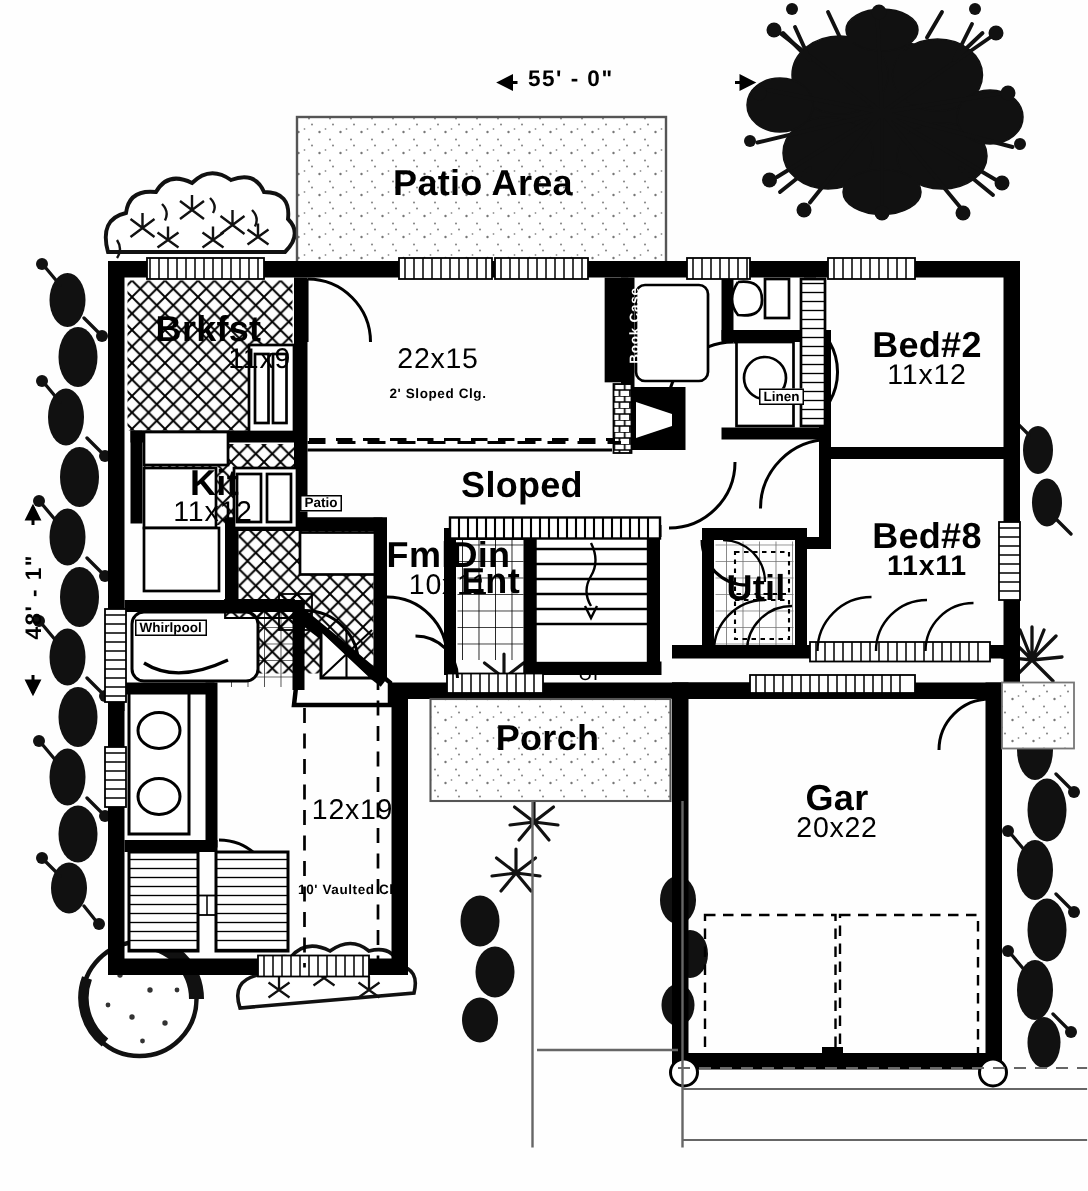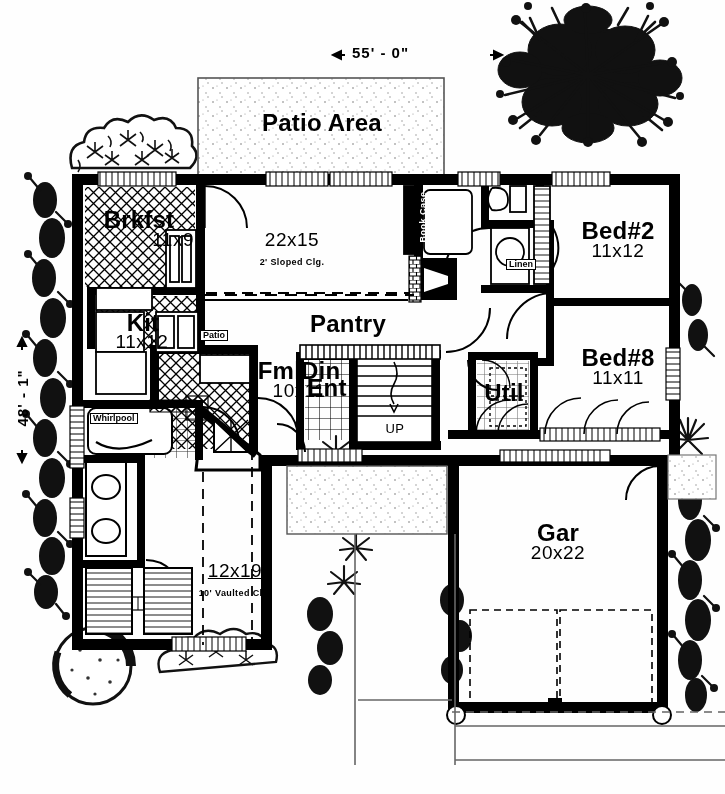--- a/index.html
+++ b/index.html
@@ -8,21 +8,21 @@
   #plan svg{position:absolute;left:0;top:0;}
   .lbl{position:absolute;color:#000;font-family:"Liberation Sans",sans-serif;
        text-align:center;white-space:nowrap;line-height:1.05;font-weight:500;}
   .room-name{font-size:24px;letter-spacing:.2px;font-weight:bold;}
   .room-dim{font-size:19px;letter-spacing:.5px;}
   .sub{font-size:9px;font-weight:bold;letter-spacing:.4px;}
   .tiny-box{background:#fff;border:1.5px solid #000;padding:0px 2px;font-size:9px;font-weight:bold;}
   .dim-txt{font-size:15px;font-weight:bold;letter-spacing:1px;}
   .vert{transform:rotate(-90deg);transform-origin:50% 50%;}
   .vert-bc{transform:rotate(-90deg);transform-origin:50% 50%;font-size:9px;font-weight:bold;letter-spacing:.5px;color:#fff;}
-  .up-txt{font-size:13px;letter-spacing:.5px;}
+  .up-txt{font-size:13px;letter-spacing:.5px;margin-top:20px;}
 </style>
 </head>
 <body>
 
 <div id="plan">
 
 <svg width="725" height="794" viewBox="0 0 725 794">
   <defs>
     <pattern id="diag" width="9" height="9" patternUnits="userSpaceOnUse">
       <path d="M0,9 L9,0 M-2,2 L2,-2 M7,11 L11,7" stroke="#000" stroke-width="1.1" fill="none"></path>
@@ -542,36 +542,37 @@
 <div class="lbl room-name" style="left:84px;top:207px;width:110px;">Brkfst</div>
 <div class="lbl room-dim" style="left:84px;top:230px;width:110px;text-align:right;">11x9</div>
 
 <div class="lbl room-dim" style="left:232px;top:230px;width:120px;">22x15</div>
 <div class="lbl sub" style="left:232px;top:258px;width:120px;">2' Sloped Clg.</div>
 
 <div class="lbl room-name" style="left:563px;top:218px;width:110px;">Bed#2</div>
 <div class="lbl room-dim" style="left:563px;top:241px;width:110px;">11x12</div>
 
 <div class="lbl room-name" style="left:563px;top:345px;width:110px;">Bed#8</div>
-<div class="lbl room-dim" style="left:563px;top:368px;width:110px;">11x11</div>
+<div class="lbl room-dim" style="left:563px;top:368px;width:110px;font-weight:bold;">11x11</div>
 
 <div class="lbl room-name" style="left:98px;top:310px;width:90px;">Kit</div>
 <div class="lbl room-dim" style="left:92px;top:332px;width:100px;">11x12</div>
 
-<div class="lbl room-name" style="left:293px;top:311px;width:110px;">Pantry</div>
+<div class="lbl room-name" style="left:293px;top:311px;width:110px;">Sloped</div>
 
 <div class="lbl room-name" style="left:247px;top:358px;width:104px;">FmlDin</div>
 <div class="lbl room-dim" style="left:247px;top:381px;width:104px;">10x11</div>
 
 <div class="lbl room-name" style="left:300px;top:375px;width:54px;">Ent</div>
 
 <div class="lbl room-name" style="left:478px;top:380px;width:52px;">Util</div>
 
-
-<div class="lbl room-dim" style="left:167px;top:561px;width:136px;text-decoration:underline;">12x19</div>
+<div class="lbl room-name" style="left:300px;top:480px;width:130px;">Porch</div>
+
+<div class="lbl room-dim" style="left:167px;top:531px;width:136px;">12x19</div>
 <div class="lbl sub" style="left:167px;top:589px;width:136px;">10' Vaulted Clg.</div>
 
 <div class="lbl room-name" style="left:508px;top:520px;width:100px;">Gar</div>
 <div class="lbl room-dim" style="left:508px;top:543px;width:100px;">20x22</div>
 
 <div class="lbl up-txt" style="left:370px;top:422px;width:50px;">UP</div>
 
 <div class="lbl tiny-box" style="left:200px;top:330px;">Patio</div>
 
 <div class="lbl tiny-box" style="left:506px;top:259px;">Linen</div>

